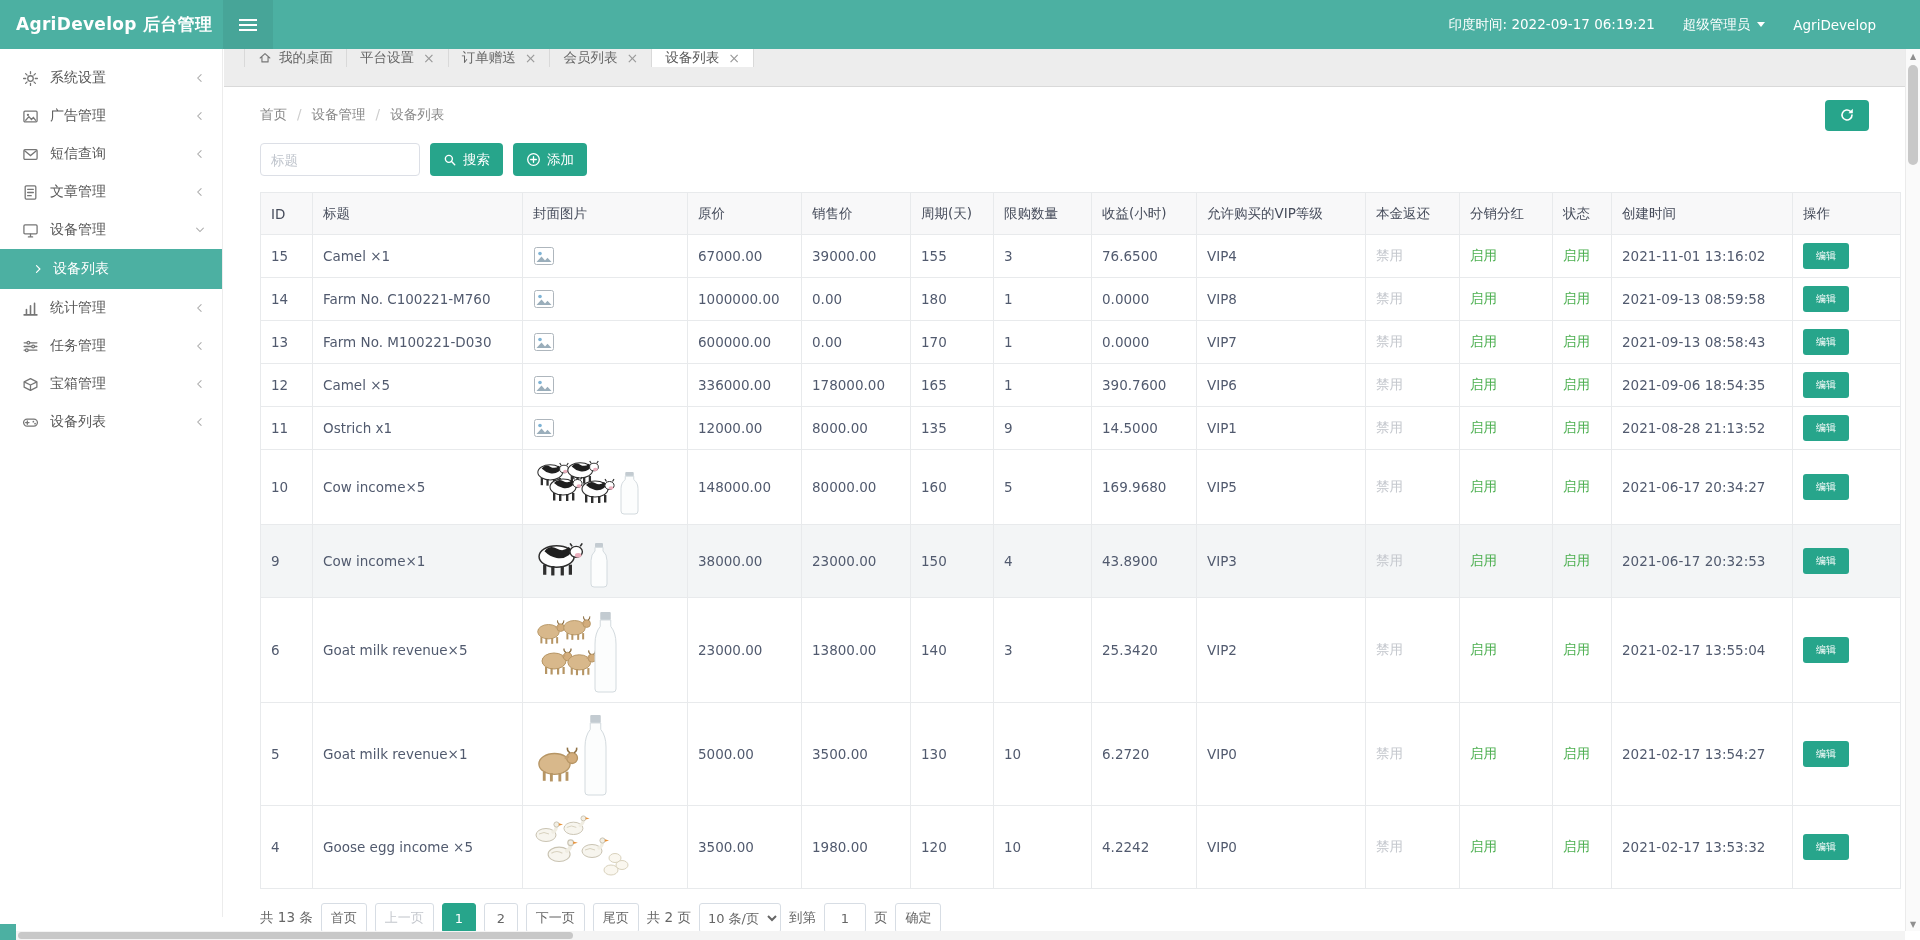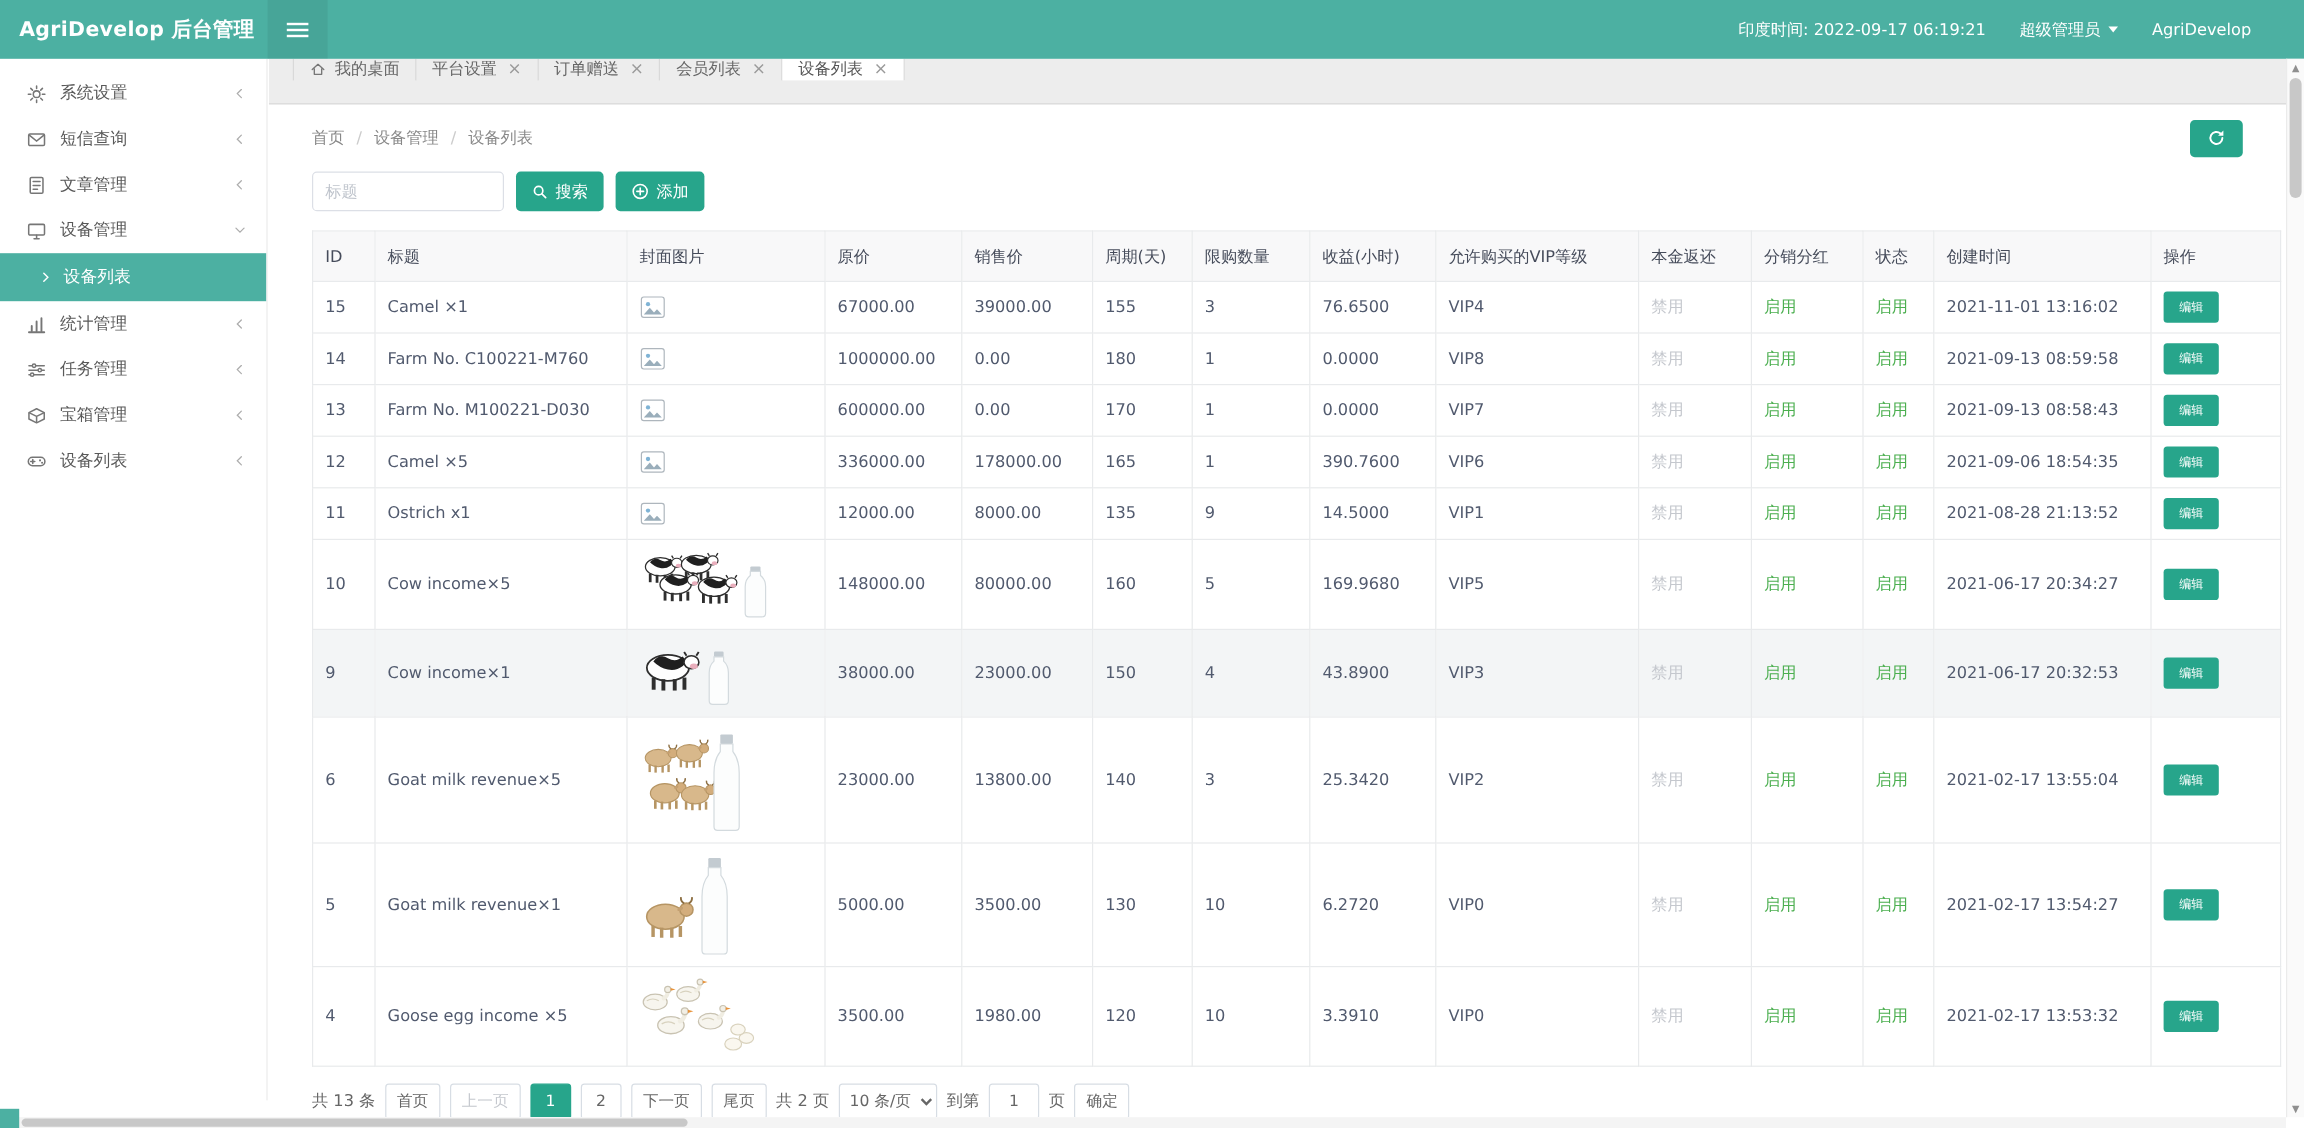--- a/index.html
+++ b/index.html
@@ -96,20 +96,31 @@
         <circle cx="8" cy="8" r="2.6"></circle>
         <path d="M8 1.5v2M8 12.5v2M1.5 8h2M12.5 8h2M3.4 3.4l1.4 1.4M11.2 11.2l1.4 1.4M3.4 12.6l1.4-1.4M11.2 4.8l1.4-1.4"></path>
       </svg>
     <span class="mlbl">系统设置</span>
     <svg class="chev" viewBox="0 0 16 16" fill="none" stroke="currentColor" stroke-width="1.4" stroke-linecap="round">
         <path d="M9.5 3.5L5 8l4.5 4.5"></path>
       </svg>
   </div>
   <div class="menu-item">
     <svg class="mi" viewBox="0 0 16 16" fill="none" stroke="currentColor" stroke-width="1.2" stroke-linecap="round">
+        <rect x="1.8" y="3" width="12.4" height="10" rx="1"></rect>
+        <circle cx="5.6" cy="6.4" r="1.1" fill="currentColor" stroke="none"></circle>
+        <path d="M3.5 11.5l3-3.4 2.4 2.7 1.8-1.8 2 2.5"></path>
+      </svg>
+    <span class="mlbl">广告管理</span>
+    <svg class="chev" viewBox="0 0 16 16" fill="none" stroke="currentColor" stroke-width="1.4" stroke-linecap="round">
+        <path d="M9.5 3.5L5 8l4.5 4.5"></path>
+      </svg>
+  </div>
+  <div class="menu-item">
+    <svg class="mi" viewBox="0 0 16 16" fill="none" stroke="currentColor" stroke-width="1.2" stroke-linecap="round">
         <rect x="1.8" y="3.5" width="12.4" height="9" rx="1"></rect>
         <path d="M2.5 4.5L8 9l5.5-4.5"></path>
       </svg>
     <span class="mlbl">短信查询</span>
     <svg class="chev" viewBox="0 0 16 16" fill="none" stroke="currentColor" stroke-width="1.4" stroke-linecap="round">
         <path d="M9.5 3.5L5 8l4.5 4.5"></path>
       </svg>
   </div>
   <div class="menu-item">
     <svg class="mi" viewBox="0 0 16 16" fill="none" stroke="currentColor" stroke-width="1.2" stroke-linecap="round">
@@ -600,21 +611,21 @@
                     <path d="M4 12q5-3 10 0" stroke="#d8d2bf" fill="none"></path>
                   </g>
                   <ellipse cx="78" cy="56" rx="7" ry="5" fill="#faf7ef" stroke="#d9d2bd"></ellipse>
                   <ellipse cx="89" cy="51" rx="6" ry="4.5" fill="#faf7ef" stroke="#d9d2bd"></ellipse>
                   <ellipse cx="82" cy="44" rx="6" ry="4.5" fill="#faf7ef" stroke="#d9d2bd"></ellipse>
                 </svg></span></td>
             <td>3500.00</td>
             <td>1980.00</td>
             <td>120</td>
             <td>10</td>
-            <td>3.3910</td>
+            <td>4.2242</td>
             <td>VIP0</td>
             <td><span class="st dis">禁用</span></td>
             <td><span class="st en">启用</span></td>
             <td><span class="st en">启用</span></td>
             <td>2021-02-17 13:53:32</td>
             <td><button class="btn-edit">编辑</button></td>
           </tr>
         </tbody>
       </table>
 

